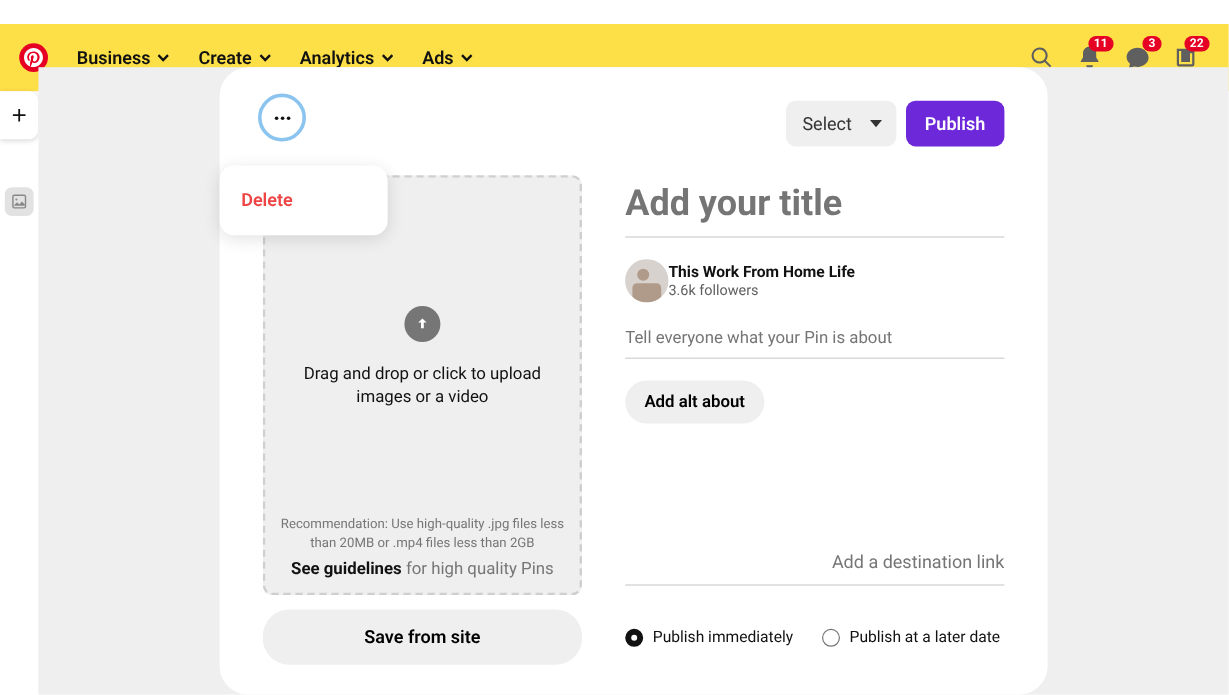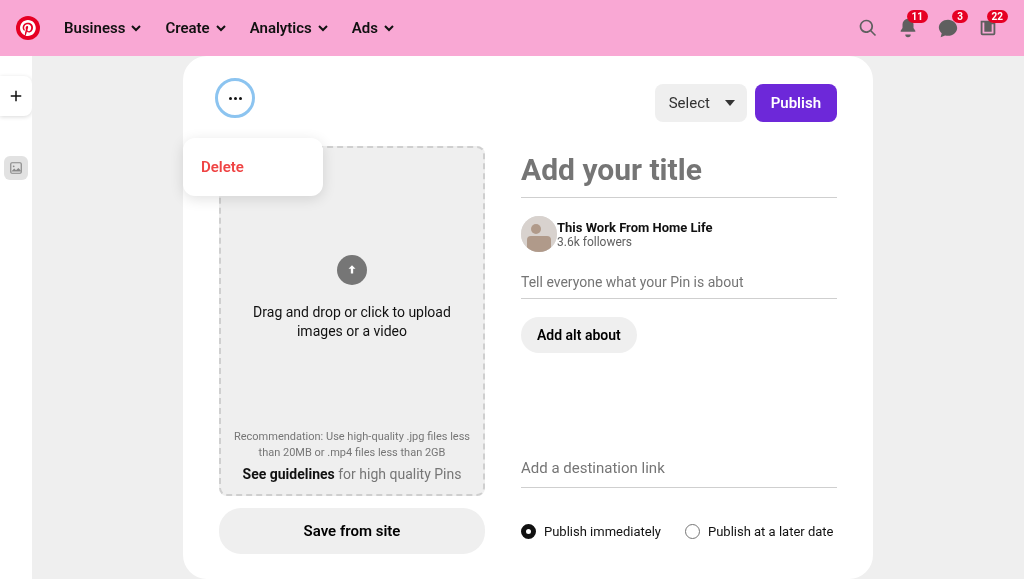--- a/index.html
+++ b/index.html
@@ -1,19 +1,19 @@
 <!DOCTYPE html>
 <html><head>
 <meta charset="utf-8">
 <style>
 * { margin: 0; padding: 0; box-sizing: border-box; font-family: -apple-system, BlinkMacSystemFont, "Segoe UI", Roboto, Helvetica, Arial, sans-serif; }
 body { background: #fff; width: 1024px; height: 579px; overflow: hidden; position: relative; }
 
 
-.topnav { display: flex; align-items: center; height: 56px; padding: 0 16px; background: #f9a8d4; }
+.topnav { display: flex; align-items: center; height: 56px; padding: 0 16px; background: #fde047; margin-top: 20px; }
 .logo { width: 24px; height: 24px; border-radius: 50%; background: #e60023; display: flex; align-items: center; justify-content: center; color: #fff; font-weight: 700; margin-right: 12px; }
 .topnav-item { display: flex; align-items: center; font-weight: 600; font-size: 15px; color: #111; padding: 8px 12px; cursor: pointer; }
 .chev { margin-left: 6px; display: inline-flex; }
 .topnav-spacer { flex: 1; }
 .topicon { width: 40px; height: 40px; display: flex; align-items: center; justify-content: center; position: relative; cursor: pointer; }
 .badge { position: absolute; top: 2px; right: 0px; background: #e60023; color: #fff; font-size: 10px; font-weight: 700; border-radius: 10px; padding: 1px 5px; min-width: 16px; text-align: center; }
 
 
 .leftrail { position: absolute; left: 0; top: 56px; bottom: 0; width: 32px; display: flex; flex-direction: column; align-items: center; padding-top: 20px; gap: 40px; }
 .plusbtn { width: 32px; height: 40px; background: #fff; border-radius: 0 8px 8px 0; box-shadow: 0 1px 4px rgba(0,0,0,0.15); display: flex; align-items: center; justify-content: center; font-size: 22px; font-weight: 400; cursor: pointer; }
@@ -56,21 +56,21 @@
 
 
 .titlein { width: 100%; border: none; border-bottom: 1px solid #cfcfcf; font-size: 30px; font-weight: 700; color: #767676; padding: 6px 0 10px 0; outline: none; background: transparent; }
 .authorrow { display: flex; align-items: center; margin: 18px 0; }
 .avatar { width: 36px; height: 36px; border-radius: 50%; background: #ddd; overflow: hidden; display: flex; align-items: center; justify-content: center; }
 .avatar svg { width: 100%; height: 100%; }
 .aname { font-size: 13px; font-weight: 700; color: #111; }
 .afoll { font-size: 12px; color: #5f5f5f; }
 .descin { width: 100%; border: none; border-bottom: 1px solid #cfcfcf; font-size: 14px; color: #767676; padding: 4px 0 8px 0; outline: none; background: transparent; }
 .altbtn { margin-top: 18px; background: #efefef; border: none; border-radius: 20px; padding: 10px 16px; font-size: 14px; font-weight: 600; cursor: pointer; }
-.destin { width: 100%; border: none; border-bottom: 1px solid #cfcfcf; font-size: 15px; color: #0f766e; padding: 6px 0 10px 0; outline: none; background: transparent; margin-top: 100px;}
+.destin { width: 100%; border: none; border-bottom: 1px solid #cfcfcf; font-size: 15px; color: #0f766e; padding: 6px 0 10px 0; outline: none; background: transparent; margin-top: 100px; text-align: right;}
 
 .radiorow { display: flex; align-items: center; gap: 24px; margin-top: 36px; font-size: 13px; color: #111;}
 .radioopt { display: flex; align-items: flex-end; gap: 8px; cursor: pointer; }
 .rcirc { width: 15px; height: 15px; border-radius: 50%; border: 1px solid #767676; display: inline-flex; align-items: center; justify-content: center; }
 .rcirc.sel { border: 5px solid #111; width: 15px; height: 15px; }
 </style>
 </head>
 <body>
 
 <div class="topnav">

